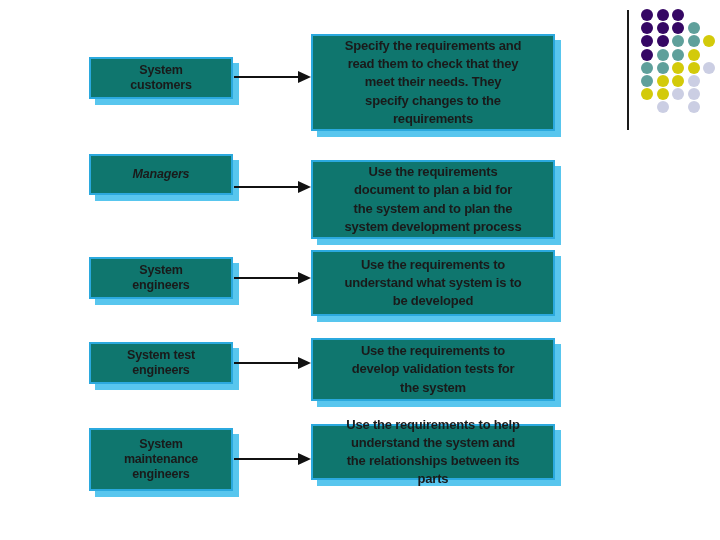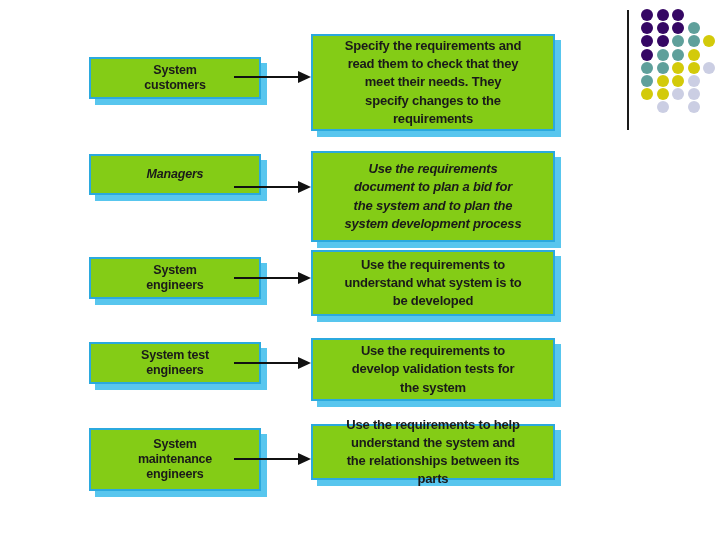--- a/index.html
+++ b/index.html
@@ -8,43 +8,43 @@
     width: 720px;
     height: 540px;
     background: #ffffff;
     overflow: hidden;
     font-family: "Liberation Sans", sans-serif;
     --border:#2BA9DE; --shadow:#58C6EE; --text:#1A1A1A; --arrow:#111111;
   }
   .sbox, .ubox {
     position: absolute;
     box-sizing: border-box;
-    background: #84cc16;
+    background: #0f766e;
     border: 2.5px solid var(--border);
     box-shadow: 6px 6px 0 var(--shadow);
     display: flex;
     align-items: center;
     justify-content: center;
     text-align: center;
     color: var(--text);
     font-weight: bold;
     white-space: pre-line;
     letter-spacing: -0.2px;
   }
-  .sbox { left: 89px; width: 172px; font-size: 12.5px; line-height: 1.22; }
+  .sbox { left: 89px; width: 144px; font-size: 12.5px; line-height: 1.22; }
   .ubox { left: 311px; width: 244px; font-size: 13px;  line-height: 1.4; padding: 2px 4px; }
 
   .r1 .sbox { top: 57px;  height: 42px; }
   .r2 .sbox { top: 154px; height: 41px; font-style: italic; }
   .r3 .sbox { top: 257px; height: 42px; }
   .r4 .sbox { top: 342px; height: 42px; }
   .r5 .sbox { top: 428px; height: 63px; }
 
   .r1 .ubox { top: 34px;  height: 97px; }
-  .r2 .ubox { top: 151px; height: 91px; font-style: italic; }
+  .r2 .ubox { top: 160px; height: 79px; }
   .r3 .ubox { top: 250px; height: 66px; }
   .r4 .ubox { top: 338px; height: 63px; }
   .r5 .ubox { top: 424px; height: 56px; }
 
   .arrow {
     position: absolute;
     left: 234px;
     width: 74px;
     height: 2px;
     background: var(--arrow);

